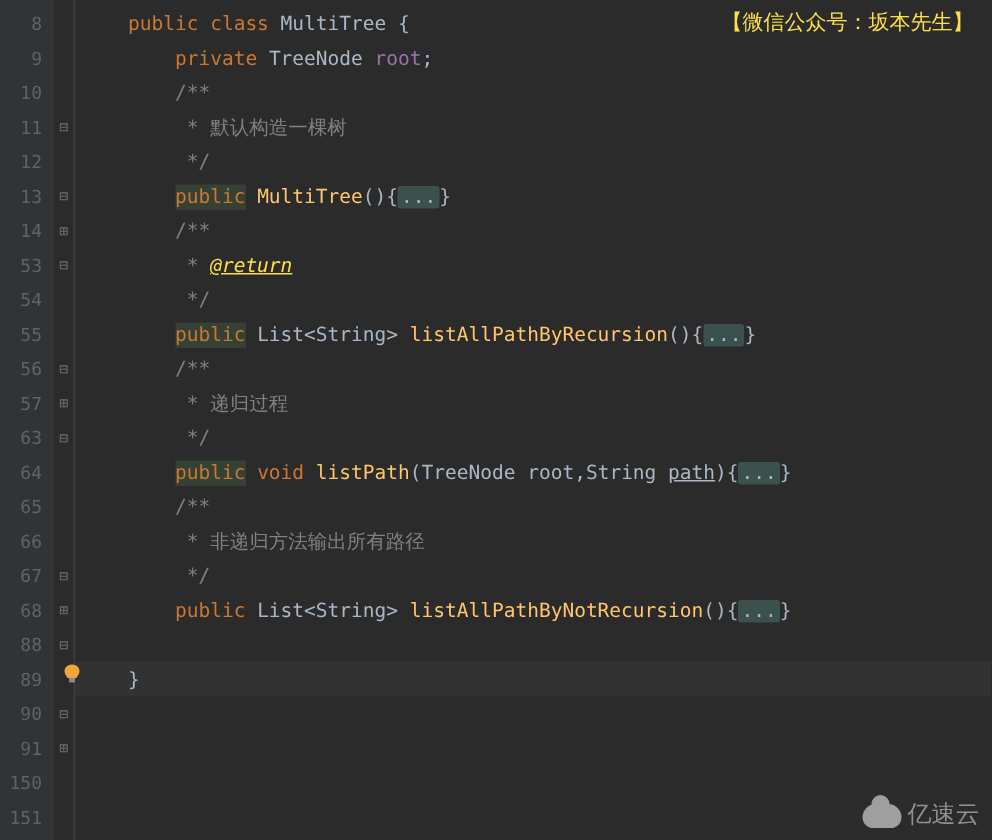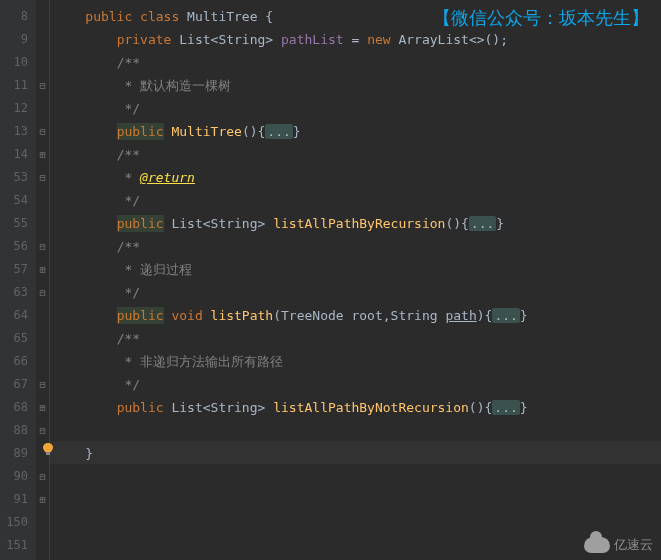--- a/index.html
+++ b/index.html
@@ -74,22 +74,22 @@
   .method { color: #ffc66d; }
   .comment { color: #808080; }
   .doc-tag { color: #fde047; font-style: italic; text-decoration: underline; }
   .doc-param { color: #8a653b; background: #3b3b3b; padding: 0 2px; }
   .param-u { color: #a9b7c6; text-decoration: underline; }
   .folded { background: #3b514d; color: #a9b7c6; padding: 0 2px; border-radius: 2px; }
   .watermark-top {
     position: absolute;
     top: 6px;
     right: 12px;
-    color: #0ea5e9;
-    font-size: 18px;
+    color: #fde047;
+    font-size: 14px;
     font-family: "Microsoft YaHei", sans-serif;
   }
   .watermark-logo {
     position: absolute;
     bottom: 6px;
     right: 8px;
     display: flex;
     align-items: center;
     gap: 4px;
   }
@@ -106,21 +106,21 @@
     position: absolute;
     top: -6px;
     left: 6px;
     width: 12px;
     height: 12px;
     background: #d0d0d0;
     border-radius: 50%;
   }
   .watermark-logo .txt {
     color: #bbb;
-    font-size: 13px;
+    font-size: 16px;
     font-family: "Microsoft YaHei", sans-serif;
     opacity: 0.7;
   }
   .bulb {
     position: absolute;
     left: 41px;
     top: 442px;
     width: 14px;
     height: 14px;
   }
@@ -190,22 +190,22 @@
       <div class="fi">⊞</div>
       <div class="fi"></div>
       <div class="fi"></div>
     </div>
   <div class="code">
     <div class="caret-line"></div>
     <div class="vline"></div>
 
     <div class="line">    <span class="kw">public</span> <span class="kw">class</span> <span class="cls">MultiTree</span> <span>{</span></div>
 
-
-    <div class="line">        <span class="kw">private</span> <span class="type">List</span><span>&lt;</span><span class="type">String</span><span>&gt;</span> <span class="field">pathList</span><span> = </span><span class="kw">new</span> <span class="type">ArrayList</span><span>&lt;</span><span>&gt;</span><span>()</span><span>;</span></div>
+    <div class="line">        <span class="kw">private</span> <span class="type">TreeNode</span> <span class="field">root</span><span>;</span></div>
+
 
     <div class="line">        <span class="comment">/**</span></div>
     <div class="line">        <span class="comment"> * </span><span class="comment">默认构造一棵树</span></div>
     <div class="line">        <span class="comment"> */</span></div>
 
     <div class="line">        <span class="kw-hl">public</span> <span class="method">MultiTree</span><span>()</span><span>{</span><span class="folded">...</span><span>}</span></div>
 
     <div class="line">        <span class="comment">/**</span></div>
     <div class="line">        <span class="comment"> * </span><span class="doc-tag">@return</span></div>
     <div class="line">        <span class="comment"> */</span></div>

